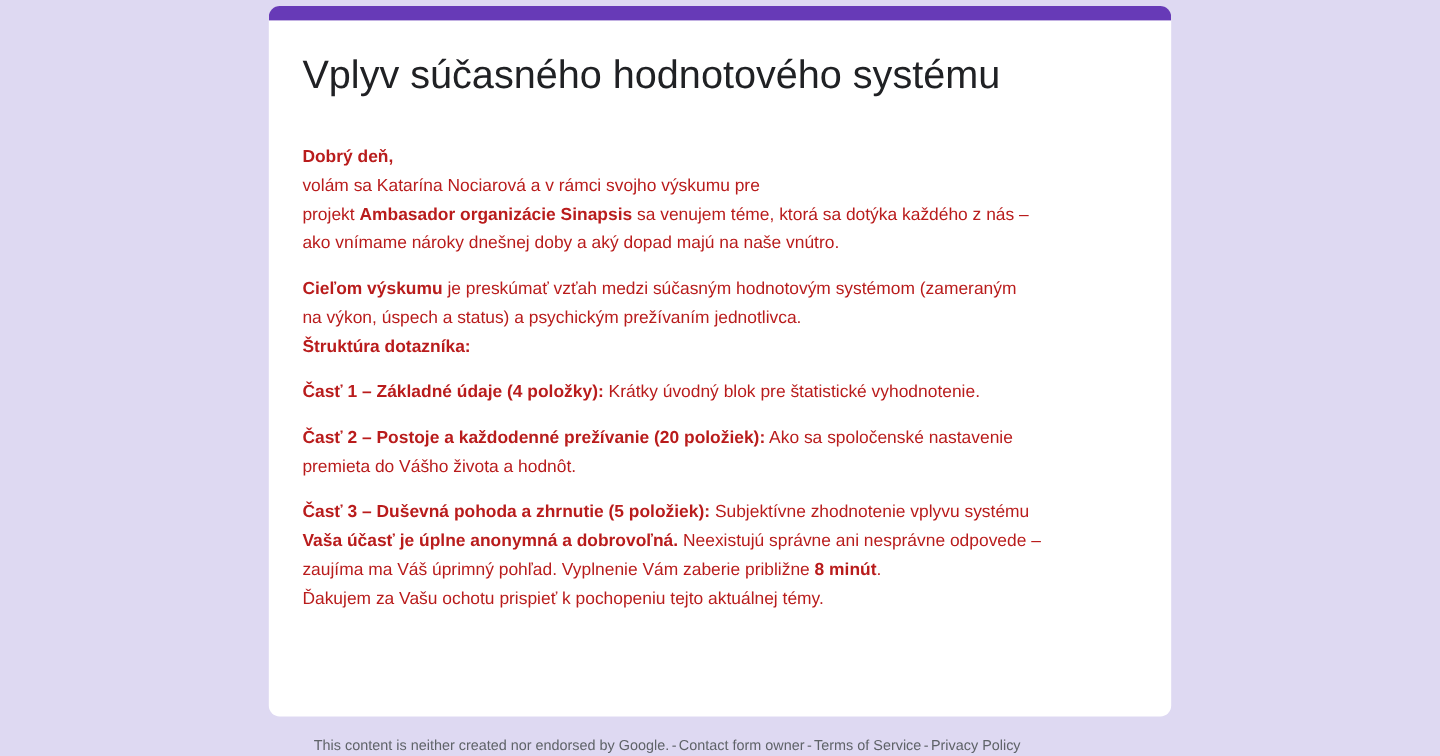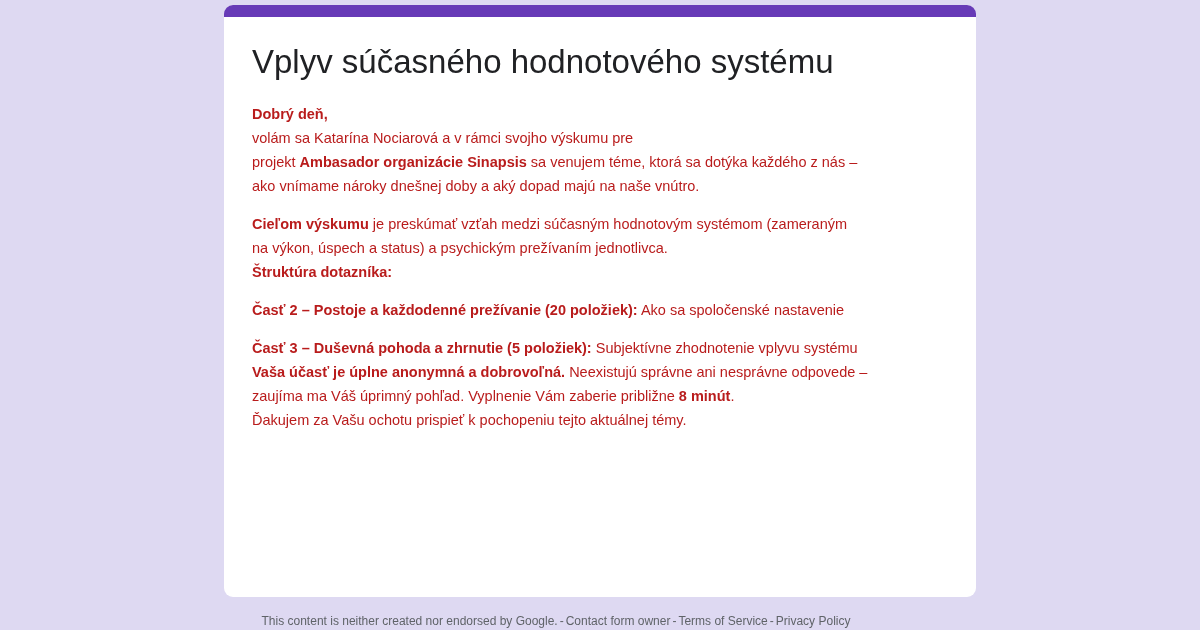--- a/index.html
+++ b/index.html
@@ -46,21 +46,21 @@
     bottom: 0;
     padding: 22px 28px 0 28px;
     box-sizing: border-box;
   }
   .form-title {
     font-size: 33px;
     line-height: 45px;
     color: #202124;
     font-weight: 400;
     letter-spacing: 0px;
-    margin: 0 0 18px 0;
+    margin: 0 0 35px 0;
     max-width: 690px;
   }
   .form-description {
     font-size: 14.5px;
     line-height: 24px;
     color: #b91c1c;
   }
   .desc-block {
     margin: 0 0 14px 0;
   }
@@ -117,23 +117,27 @@
           <span class="desc-line"><span>projekt </span><span class="b">Ambasador organizácie Sinapsis</span><span> sa venujem téme, ktorá sa dotýka každého z nás –</span></span>
           <span class="desc-line">ako vnímame nároky dnešnej doby a aký dopad majú na naše vnútro.</span>
         </div>
 
         <div class="desc-block">
           <span class="desc-line"><span class="b">Cieľom výskumu</span><span> je preskúmať vzťah medzi súčasným hodnotovým systémom (zameraným</span></span>
           <span class="desc-line">na výkon, úspech a status) a psychickým prežívaním jednotlivca.</span>
           <span class="desc-line b">Štruktúra dotazníka:</span>
         </div>
 
+        <div class="desc-block">
+          <span class="desc-line"><span class="b">Časť 1 – Základné údaje (4 položky):</span><span> Krátky úvodný blok pre štatistické vyhodnotenie.</span></span>
+        </div>
 
         <div class="desc-block">
           <span class="desc-line"><span class="b">Časť 2 – Postoje a každodenné prežívanie (20 položiek):</span><span> Ako sa spoločenské nastavenie</span></span>
+          <span class="desc-line">premieta do Vášho života a hodnôt.</span>
         </div>
 
         <div class="desc-block tight">
           <span class="desc-line"><span class="b">Časť 3 – Duševná pohoda a zhrnutie (5 položiek):</span><span> Subjektívne zhodnotenie vplyvu systému</span></span>
           <span class="desc-line"><span class="b">Vaša účasť je úplne anonymná a dobrovoľná.</span><span> Neexistujú správne ani nesprávne odpovede –</span></span>
           <span class="desc-line"><span>zaujíma ma Váš úprimný pohľad. Vyplnenie Vám zaberie približne </span><span class="b">8 minút</span><span>.</span></span>
           <span class="desc-line">Ďakujem za Vašu ochotu prispieť k pochopeniu tejto aktuálnej témy.</span>
         </div>
 
       </div>

